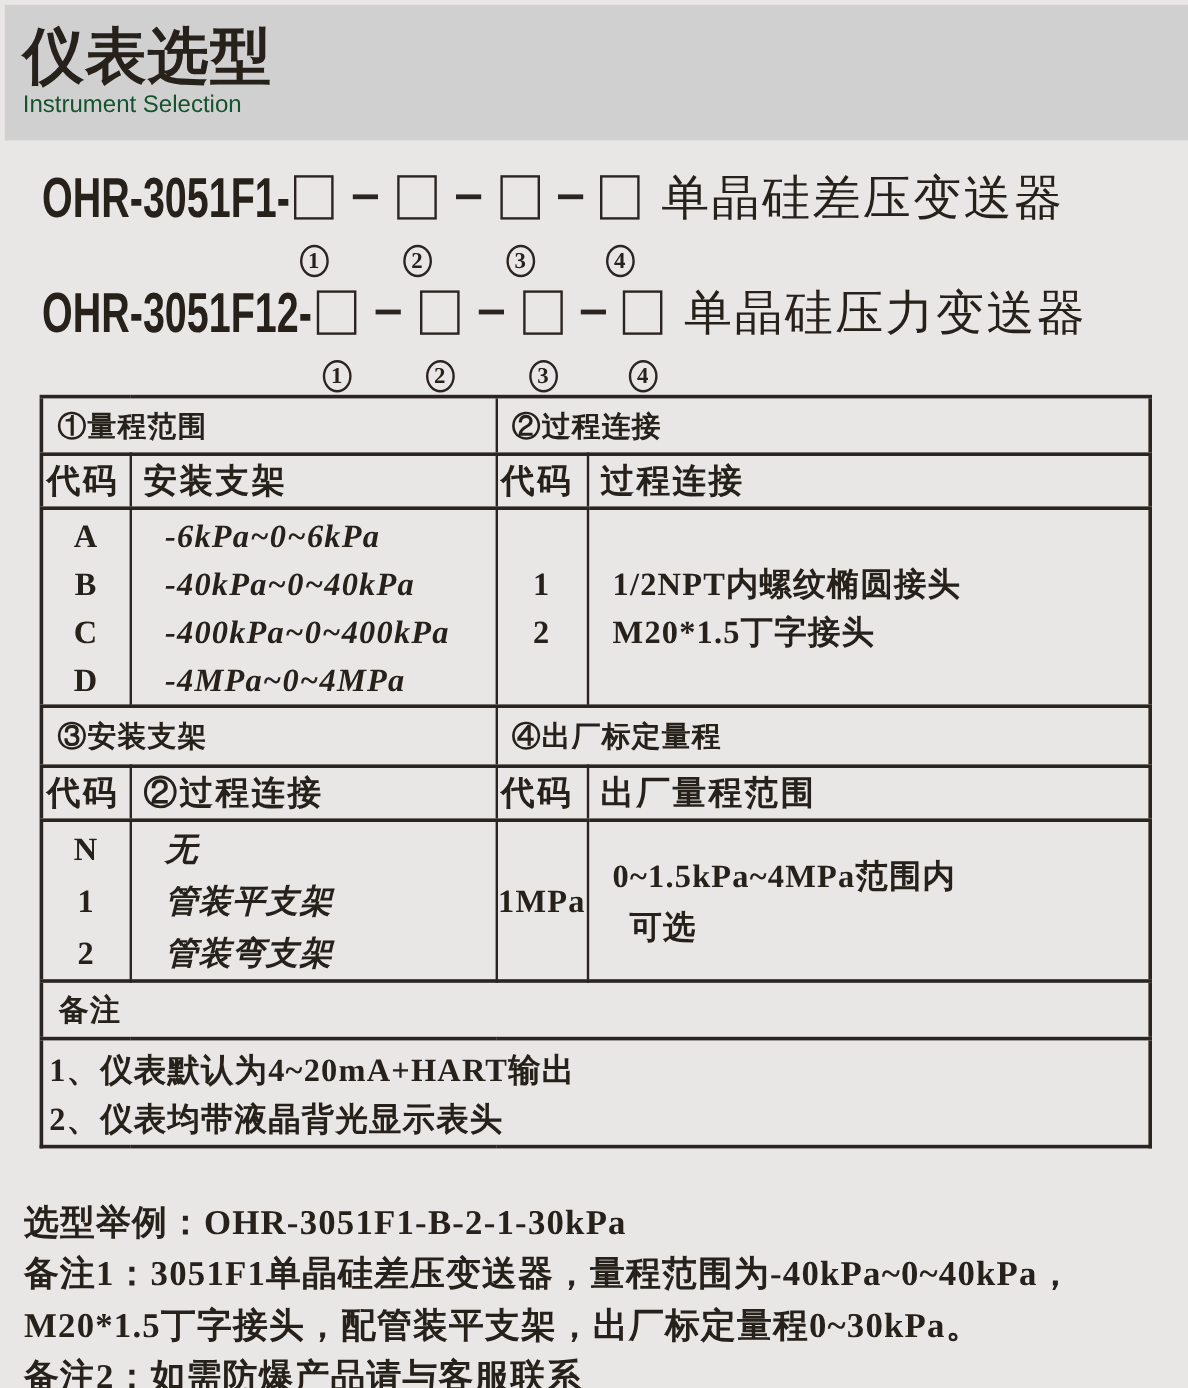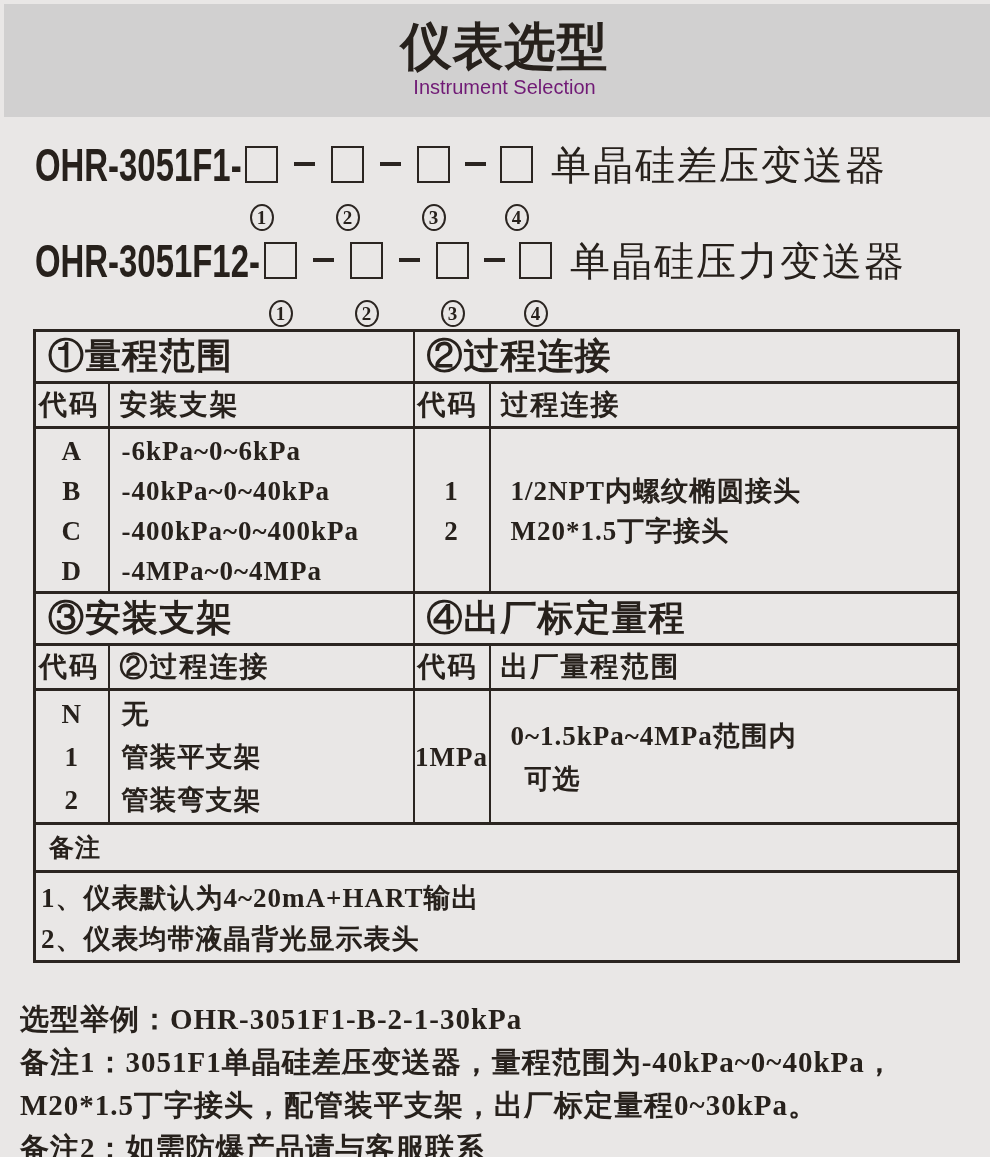--- a/index.html
+++ b/index.html
@@ -15,31 +15,31 @@
     background:var(--bg);
     color:var(--ink);
     font-family:"Liberation Serif",serif;
     overflow:hidden;
   }
 
   
   .banner{
     position:absolute;left:4px;right:0;top:4px;height:113px;
     background:var(--banner);
-    text-align:center;
+    text-align:left;
     padding-left:15px;
   }
   .banner .title{
     font-family:"Liberation Sans",sans-serif;
     font-weight:bold;font-size:51px;line-height:54px;
     margin-top:16px;letter-spacing:1px;
   }
   .banner .subtitle{
     font-family:"Liberation Sans",sans-serif;
-    font-size:20px;line-height:22px;color:#701a75;margin-top:2px;
+    font-size:20px;line-height:22px;color:#14532d;margin-top:2px;
   }
 
   
   .model-line{
     position:absolute;left:35px;
     display:grid;
     grid-template-columns:210px 33px 53px 33px 53px 33px 50px 33px auto;
     grid-row-gap:19px;
     align-items:start;
   }
@@ -83,33 +83,33 @@
   }
   table.sel td{
     border:2px solid var(--border);
     vertical-align:middle;
   }
   td.mid{border-left:3px solid var(--border);}
   tr.r-sec td{border-top:3px solid var(--border);border-bottom:3px solid var(--border);}
   tr.r-sub td{border-bottom:3px solid var(--border);}
   .sec-title{
     font-family:Liberation Serif, serif;font-weight:600;
-    font-size:36px;letter-spacing:1px;padding-left:12px;height:48px;
+    font-size:24px;letter-spacing:1px;padding-left:12px;height:48px;
   }
   .sub-h{
     font-size:28px;font-weight:600;letter-spacing:2px;height:45px;
   }
   .sub-h.code{padding-left:3px;}
   .sub-h.val{padding-left:10px;}
   td.body-cell{vertical-align:top;padding-top:2px;}
   .body-line{font-size:27px;font-weight:600;letter-spacing:1px;white-space:nowrap;}
   .lh40 .body-line{line-height:40px;}
   .lh43 .body-line{line-height:43px;}
   td.code-col{text-align:center;}
-  td.val-col{padding-left:12px;}
+  td.val-col{padding-left:28px;font-style:italic;}
   td.val-col-r{padding-left:20px;}
   .indent{padding-left:14px;}
   .notes-title{
     font-family:"Liberation Sans",sans-serif;font-weight:600;
     font-size:25px;padding-left:13px;height:48px;letter-spacing:1px;
   }
   td.notes-body{vertical-align:top;padding:4px 0 0 5px;height:90px;}
   td.notes-body .body-line{line-height:41px;letter-spacing:1px;}
 
   

